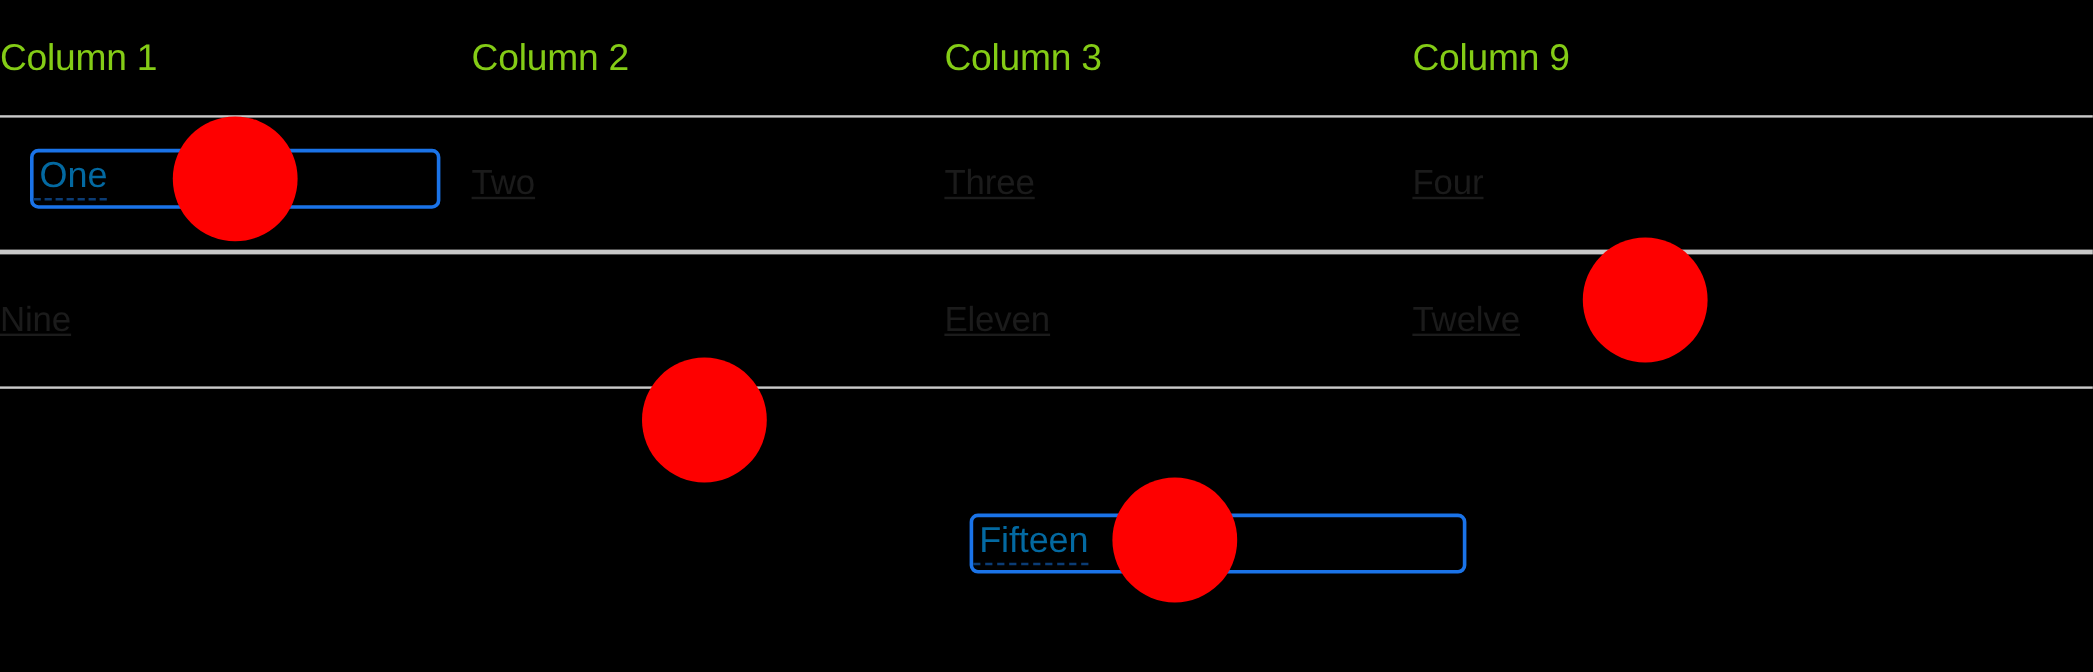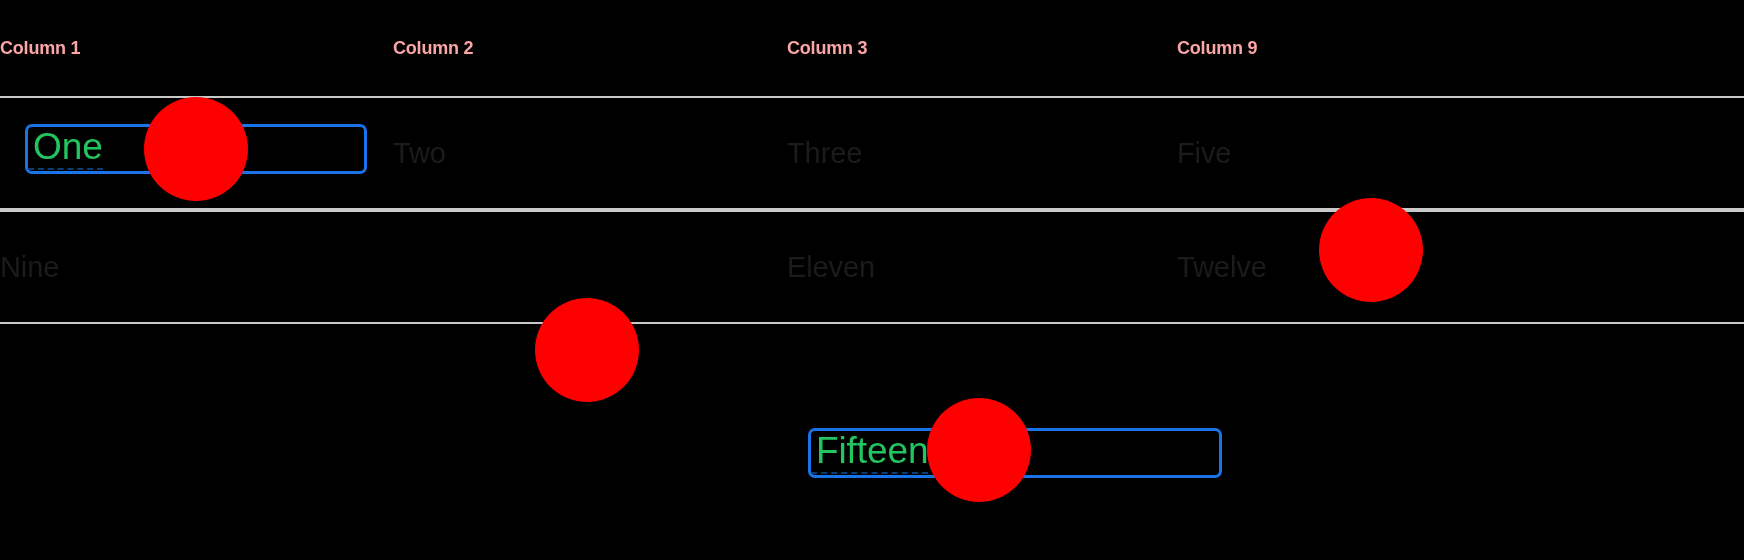--- a/index.html
+++ b/index.html
@@ -45,23 +45,23 @@
     border: 0;
   }
 
   .divider-row td {
     height: 2px;
     padding: 0;
     background: #c9c9c9;
   }
 
   .hdr-cell {
-    color: #fca5a5;
-    font-size: 18px;
-    font-weight: bold;
+    color: #84cc16;
+    font-size: 31px;
+    font-weight: normal;
     letter-spacing: -0.2px;
     padding-left: 28px;
     white-space: nowrap;
   }
 
   .body-cell {
     color: #1b1b1b;
     font-size: 29px;
     font-weight: normal;
     letter-spacing: -0.1px;
@@ -72,36 +72,37 @@
   
   .c1 { width: 393px; }
   .c2 { width: 394px; }
   .c3 { width: 390px; }
   .c4 { width: 567px; }
 
   
   .plain-text {
     display: inline-block;
     color: #1b1b1b;
+    text-decoration: underline;
   }
 
   
   .hl-box {
     position: absolute;
     box-sizing: border-box;
     border: 3px solid #1a73e8;
     border-radius: 7px;
     background: transparent;
     display: flex;
     align-items: center;
     pointer-events: auto;
   }
   .hl-label {
-    color: #22c55e;
-    font-size: 37px;
+    color: #0369a1;
+    font-size: 30px;
     line-height: 1;
     letter-spacing: -0.1px;
     white-space: nowrap;
     padding-left: 5px;
     border-bottom: 2px dashed #0b3c75;
     padding-bottom: 3px;
   }
 
   
   .marker {
@@ -133,21 +134,21 @@
     </thead>
     <tbody>
       <tr class="divider-row">
         <td colspan="4"></td>
       </tr>
 
       <tr class="body-row">
         <td class="body-cell"><span class="plain-text" style="visibility:hidden">One</span></td>
         <td class="body-cell"><span class="plain-text">Two</span></td>
         <td class="body-cell"><span class="plain-text">Three</span></td>
-        <td class="body-cell"><span class="plain-text">Five</span></td>
+        <td class="body-cell"><span class="plain-text">Four</span></td>
       </tr>
 
       <tr class="divider-row">
         <td colspan="4"></td>
       </tr>
 
 
       <tr class="divider-row">
         <td colspan="4"></td>
       </tr>

